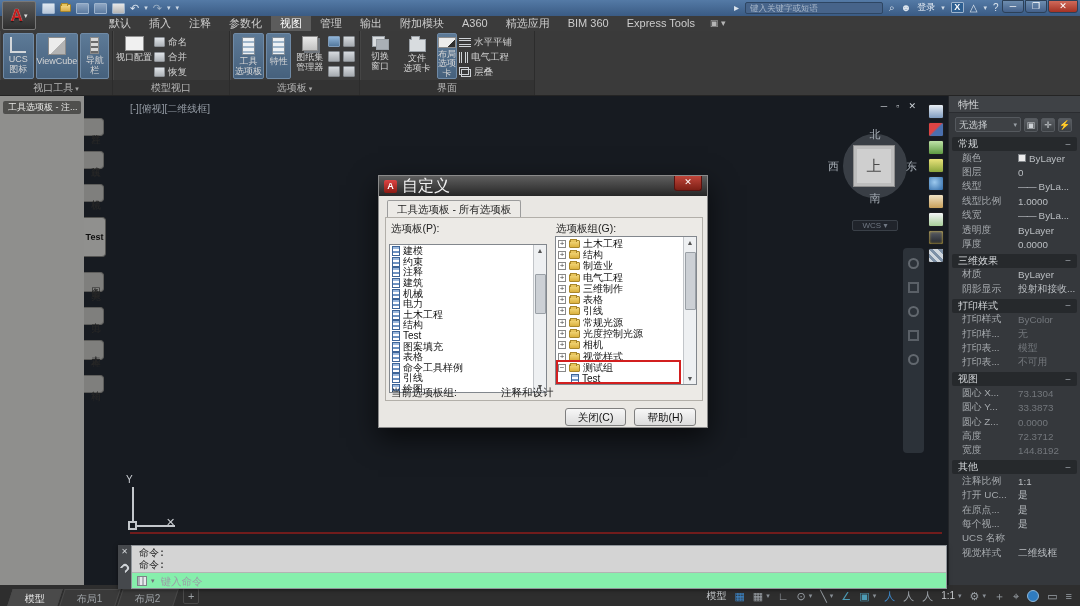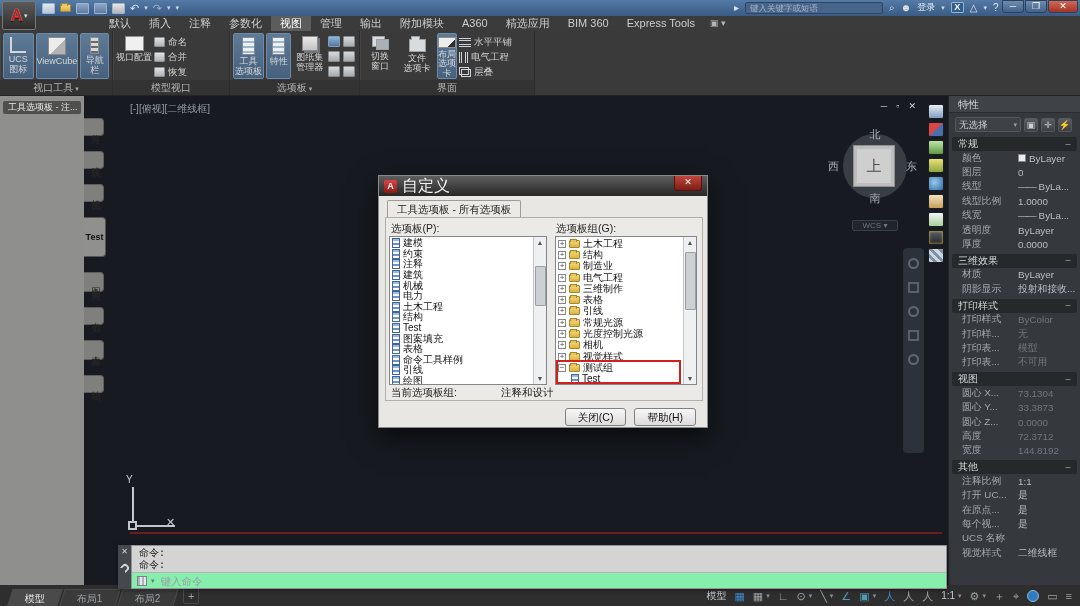--- a/index.html
+++ b/index.html
@@ -666,21 +666,21 @@
       <span class="dlg-logo">A</span>
       <span class="dlg-title-text">自定义</span>
       <span class="dlg-close">✕</span>
     </div>
     <div class="dlg-body">
       <div class="dlg-tab">工具选项板 - 所有选项板</div>
       <div class="dlg-frame"></div>
       <span class="dlg-collabel" style="left:12px;top:26px;">选项板(P):</span>
       <span class="dlg-collabel" style="left:177px;top:26px;">选项板组(G):</span>
 
-      <div class="listbox" style="left:10px;top:40px;width:158px;height:149px;justify-content:center;">
+      <div class="listbox" style="left:10px;top:48px;width:158px;height:149px;justify-content:center;">
         <div class="list-inner">
           <div class="lrow">
               <span class="pal-ico"></span>
               <span class="txt">建模</span>
             </div>
           <div class="lrow">
               <span class="pal-ico"></span>
               <span class="txt">约束</span>
             </div>
           <div class="lrow">

